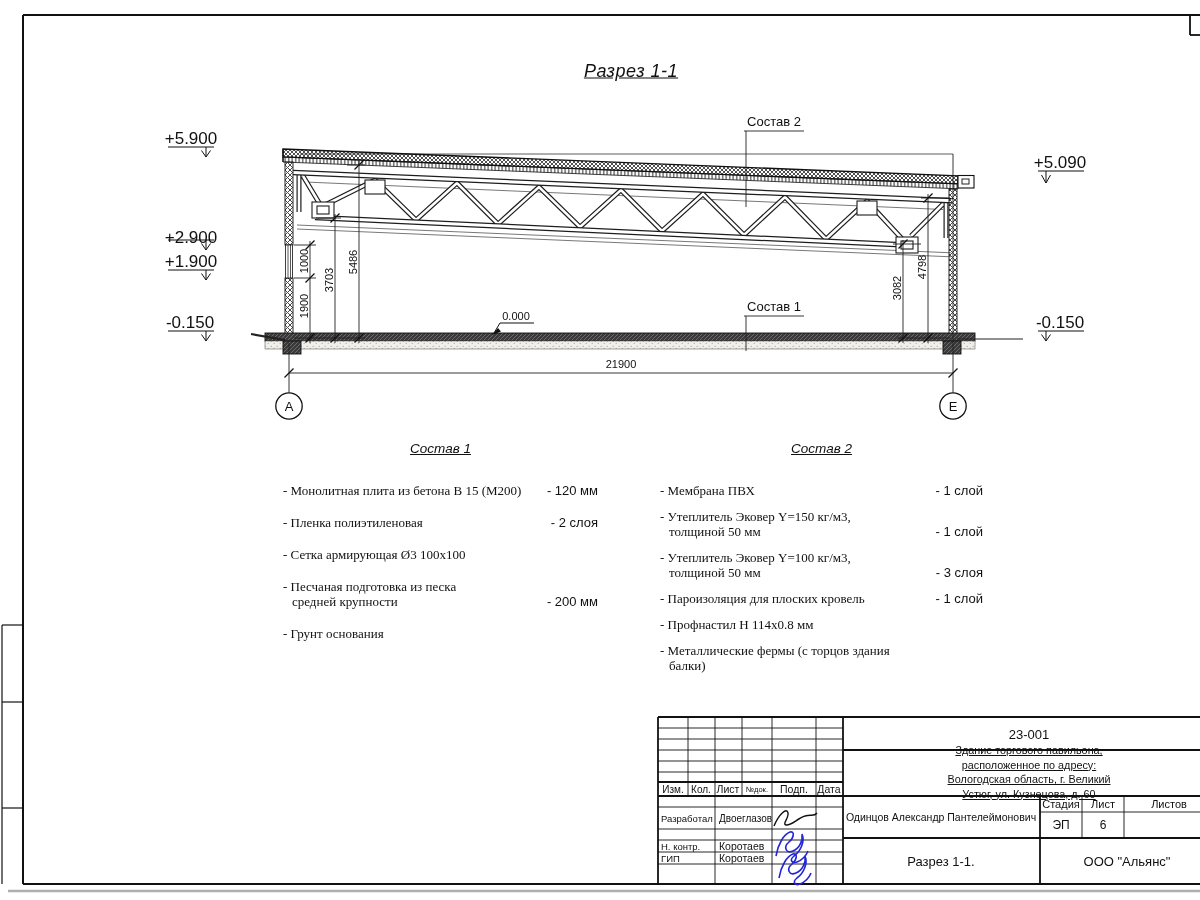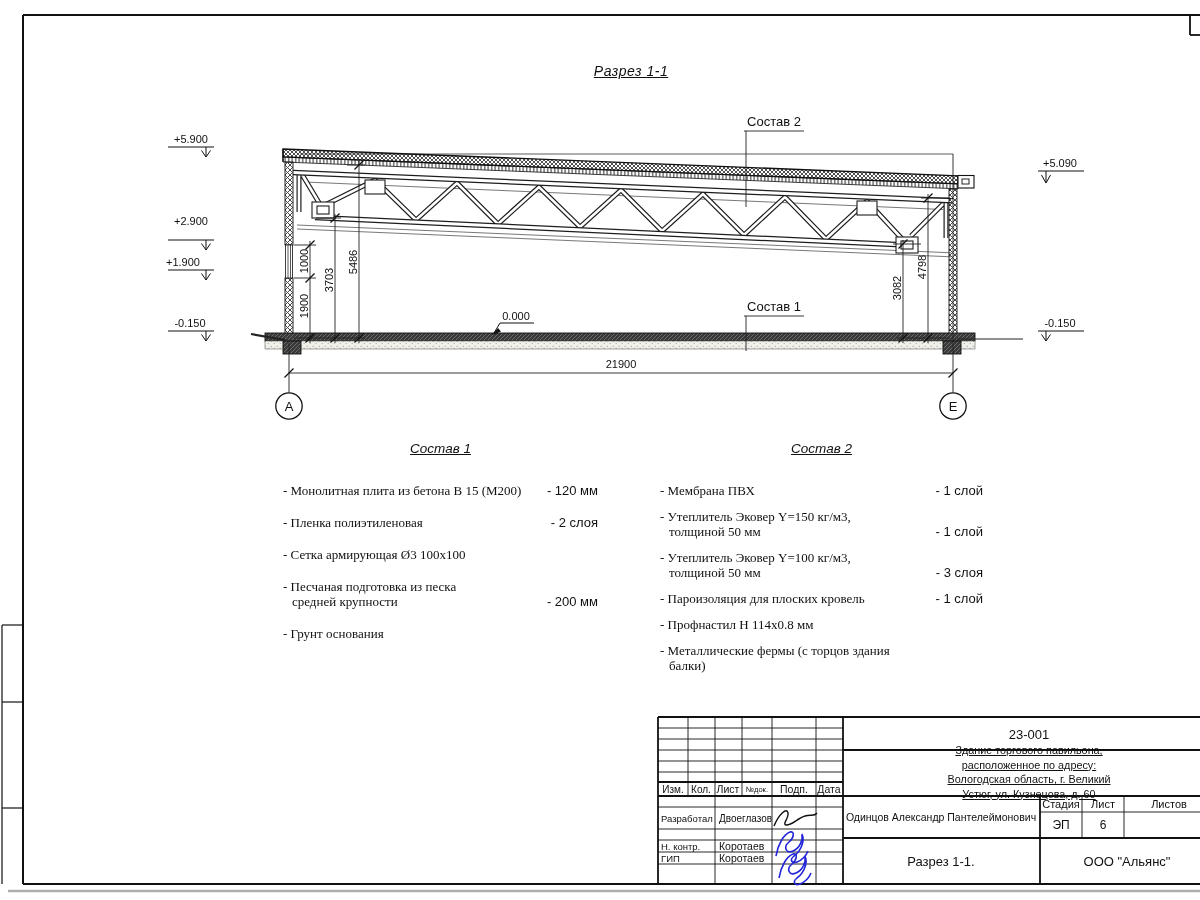--- a/index.html
+++ b/index.html
@@ -2,23 +2,23 @@
 <html><head>
 <meta charset="utf-8">
 <style>
   html,body{margin:0;padding:0;background:#e8e8e8;}
   .sheet{position:relative;width:1200px;height:900px;background:#fff;overflow:hidden;
          font-family:"Liberation Sans",sans-serif;color:#111;}
   svg.art{position:absolute;left:0;top:0;}
   .t{position:absolute;transform:translate(-50%,-50%);white-space:nowrap;font-size:11px;color:#111;z-index:5;}
   .tl{position:absolute;transform:translate(0,-50%);white-space:nowrap;color:#111;z-index:5;}
   .rot{transform:translate(-50%,-50%) rotate(-90deg);}
-  .title-main{font-size:14px;font-style:italic;text-decoration:underline;letter-spacing:.5px;}
+  .title-main{font-size:18px;font-style:italic;text-decoration:underline;letter-spacing:.5px;}
   .comp-label{font-size:13px;}
-  .elev{font-size:11px;}
+  .elev{font-size:17px;}
   .dim{font-size:11px;}
   .axis-letter{font-size:13px;}
   .lg{position:absolute;font-size:13px;line-height:15px;z-index:5;}
   .lg-title{font-style:italic;text-decoration:underline;text-align:center;font-size:13.5px;margin-bottom:27px;}
   .lg-row{display:flex;align-items:flex-end;}
   .lg1 .lg-row{margin-bottom:17px;}
   .lg2 .lg-row{margin-bottom:11px;justify-content:flex-end;}
   .lg-name{flex:1;white-space:pre-line;padding-left:9px;text-indent:-9px;font-family:Liberation Serif, serif;}
   .lg-val{width:68px;text-align:right;white-space:nowrap;}
   .tb{font-size:11px;}
@@ -229,22 +229,22 @@
   </g>
 </svg>
 
 <div class="t title-main" style="left:631px;top:71px;">Разрез 1-1</div>
 
 <div class="t comp-label" style="left:774px;top:121px;">Состав 2</div>
 <div class="t comp-label" style="left:774px;top:306px;">Состав 1</div>
 <div class="t dim" style="left:516px;top:316px;">0.000</div>
 
 <div class="t elev" style="left:191px;top:139px;">+5.900</div>
-<div class="t elev" style="left:191px;top:221px;">+2.900</div>
-<div class="t elev" style="left:183px;top:262px;">+1.900</div>
+<div class="t elev" style="left:191px;top:238px;">+2.900</div>
+<div class="t elev" style="left:191px;top:262px;">+1.900</div>
 <div class="t elev" style="left:190px;top:323px;">-0.150</div>
 <div class="t elev" style="left:1060px;top:163px;">+5.090</div>
 <div class="t elev" style="left:1060px;top:323px;">-0.150</div>
 
 <div class="t dim rot" style="left:304px;top:306px;">1900</div>
 <div class="t dim rot" style="left:304px;top:261px;">1000</div>
 <div class="t dim rot" style="left:329px;top:280px;">3703</div>
 <div class="t dim rot" style="left:353px;top:262px;">5486</div>
 <div class="t dim rot" style="left:897px;top:288px;">3082</div>
 <div class="t dim rot" style="left:922px;top:267px;">4798</div>

